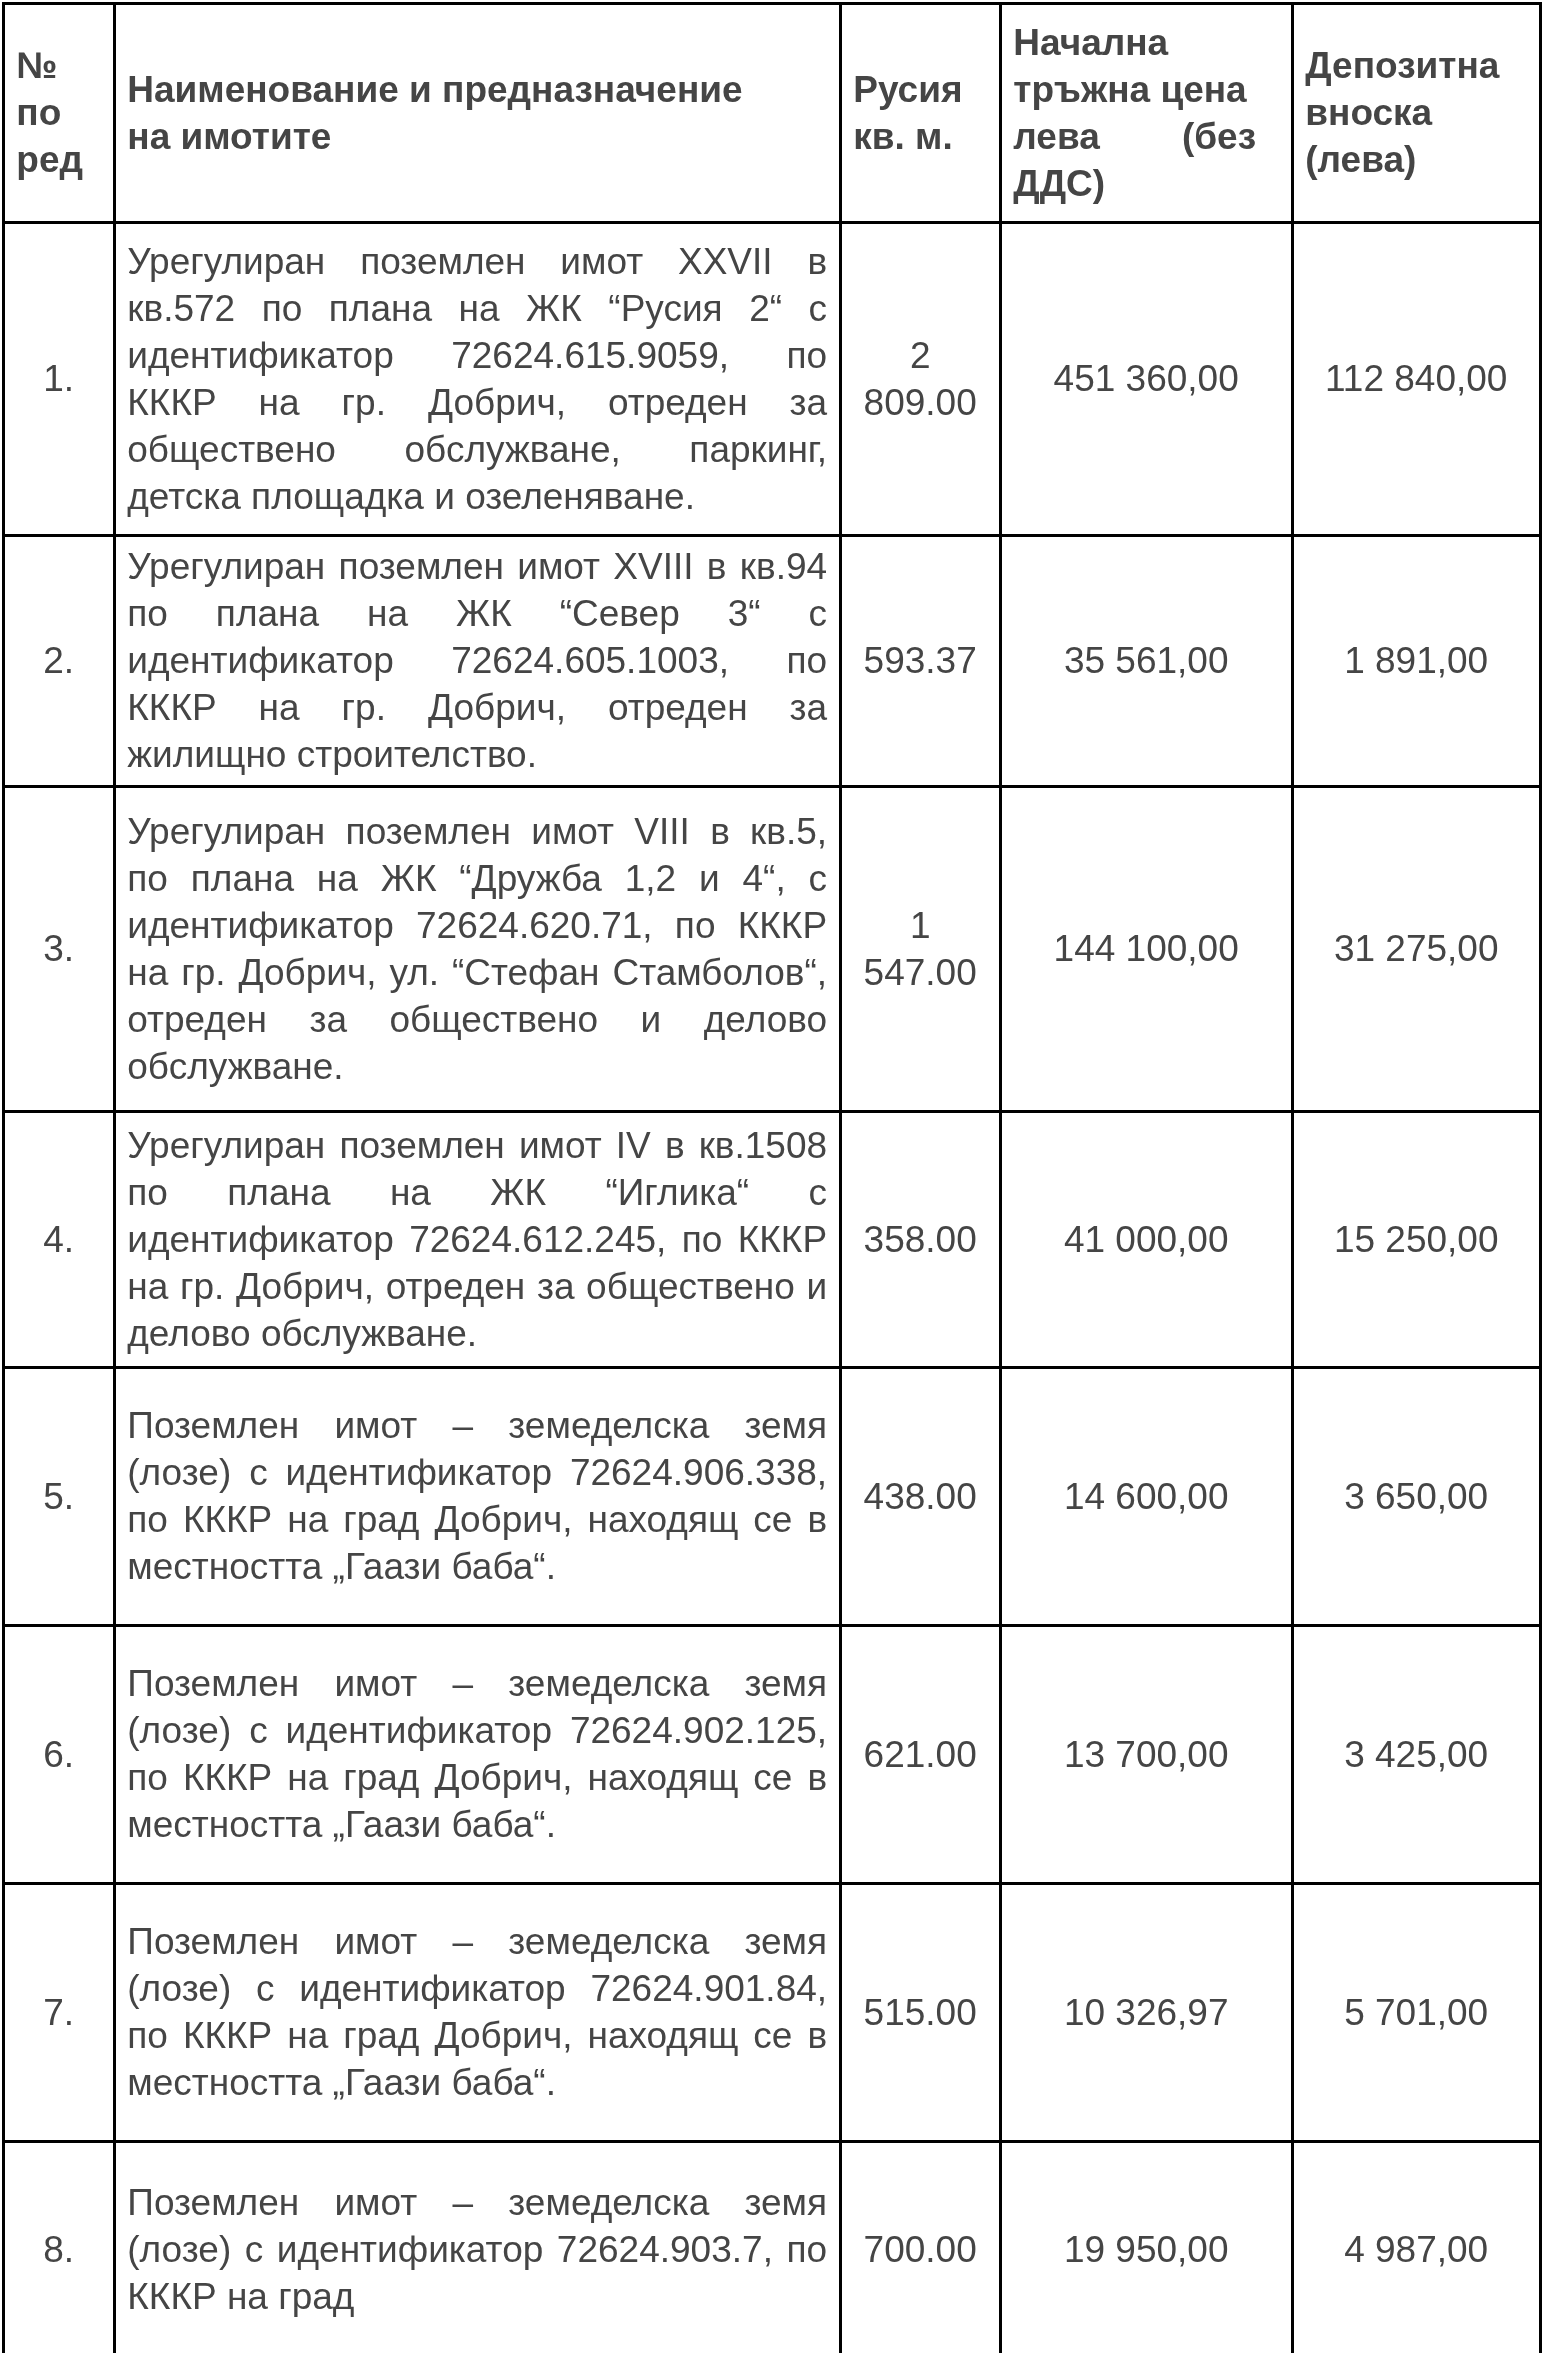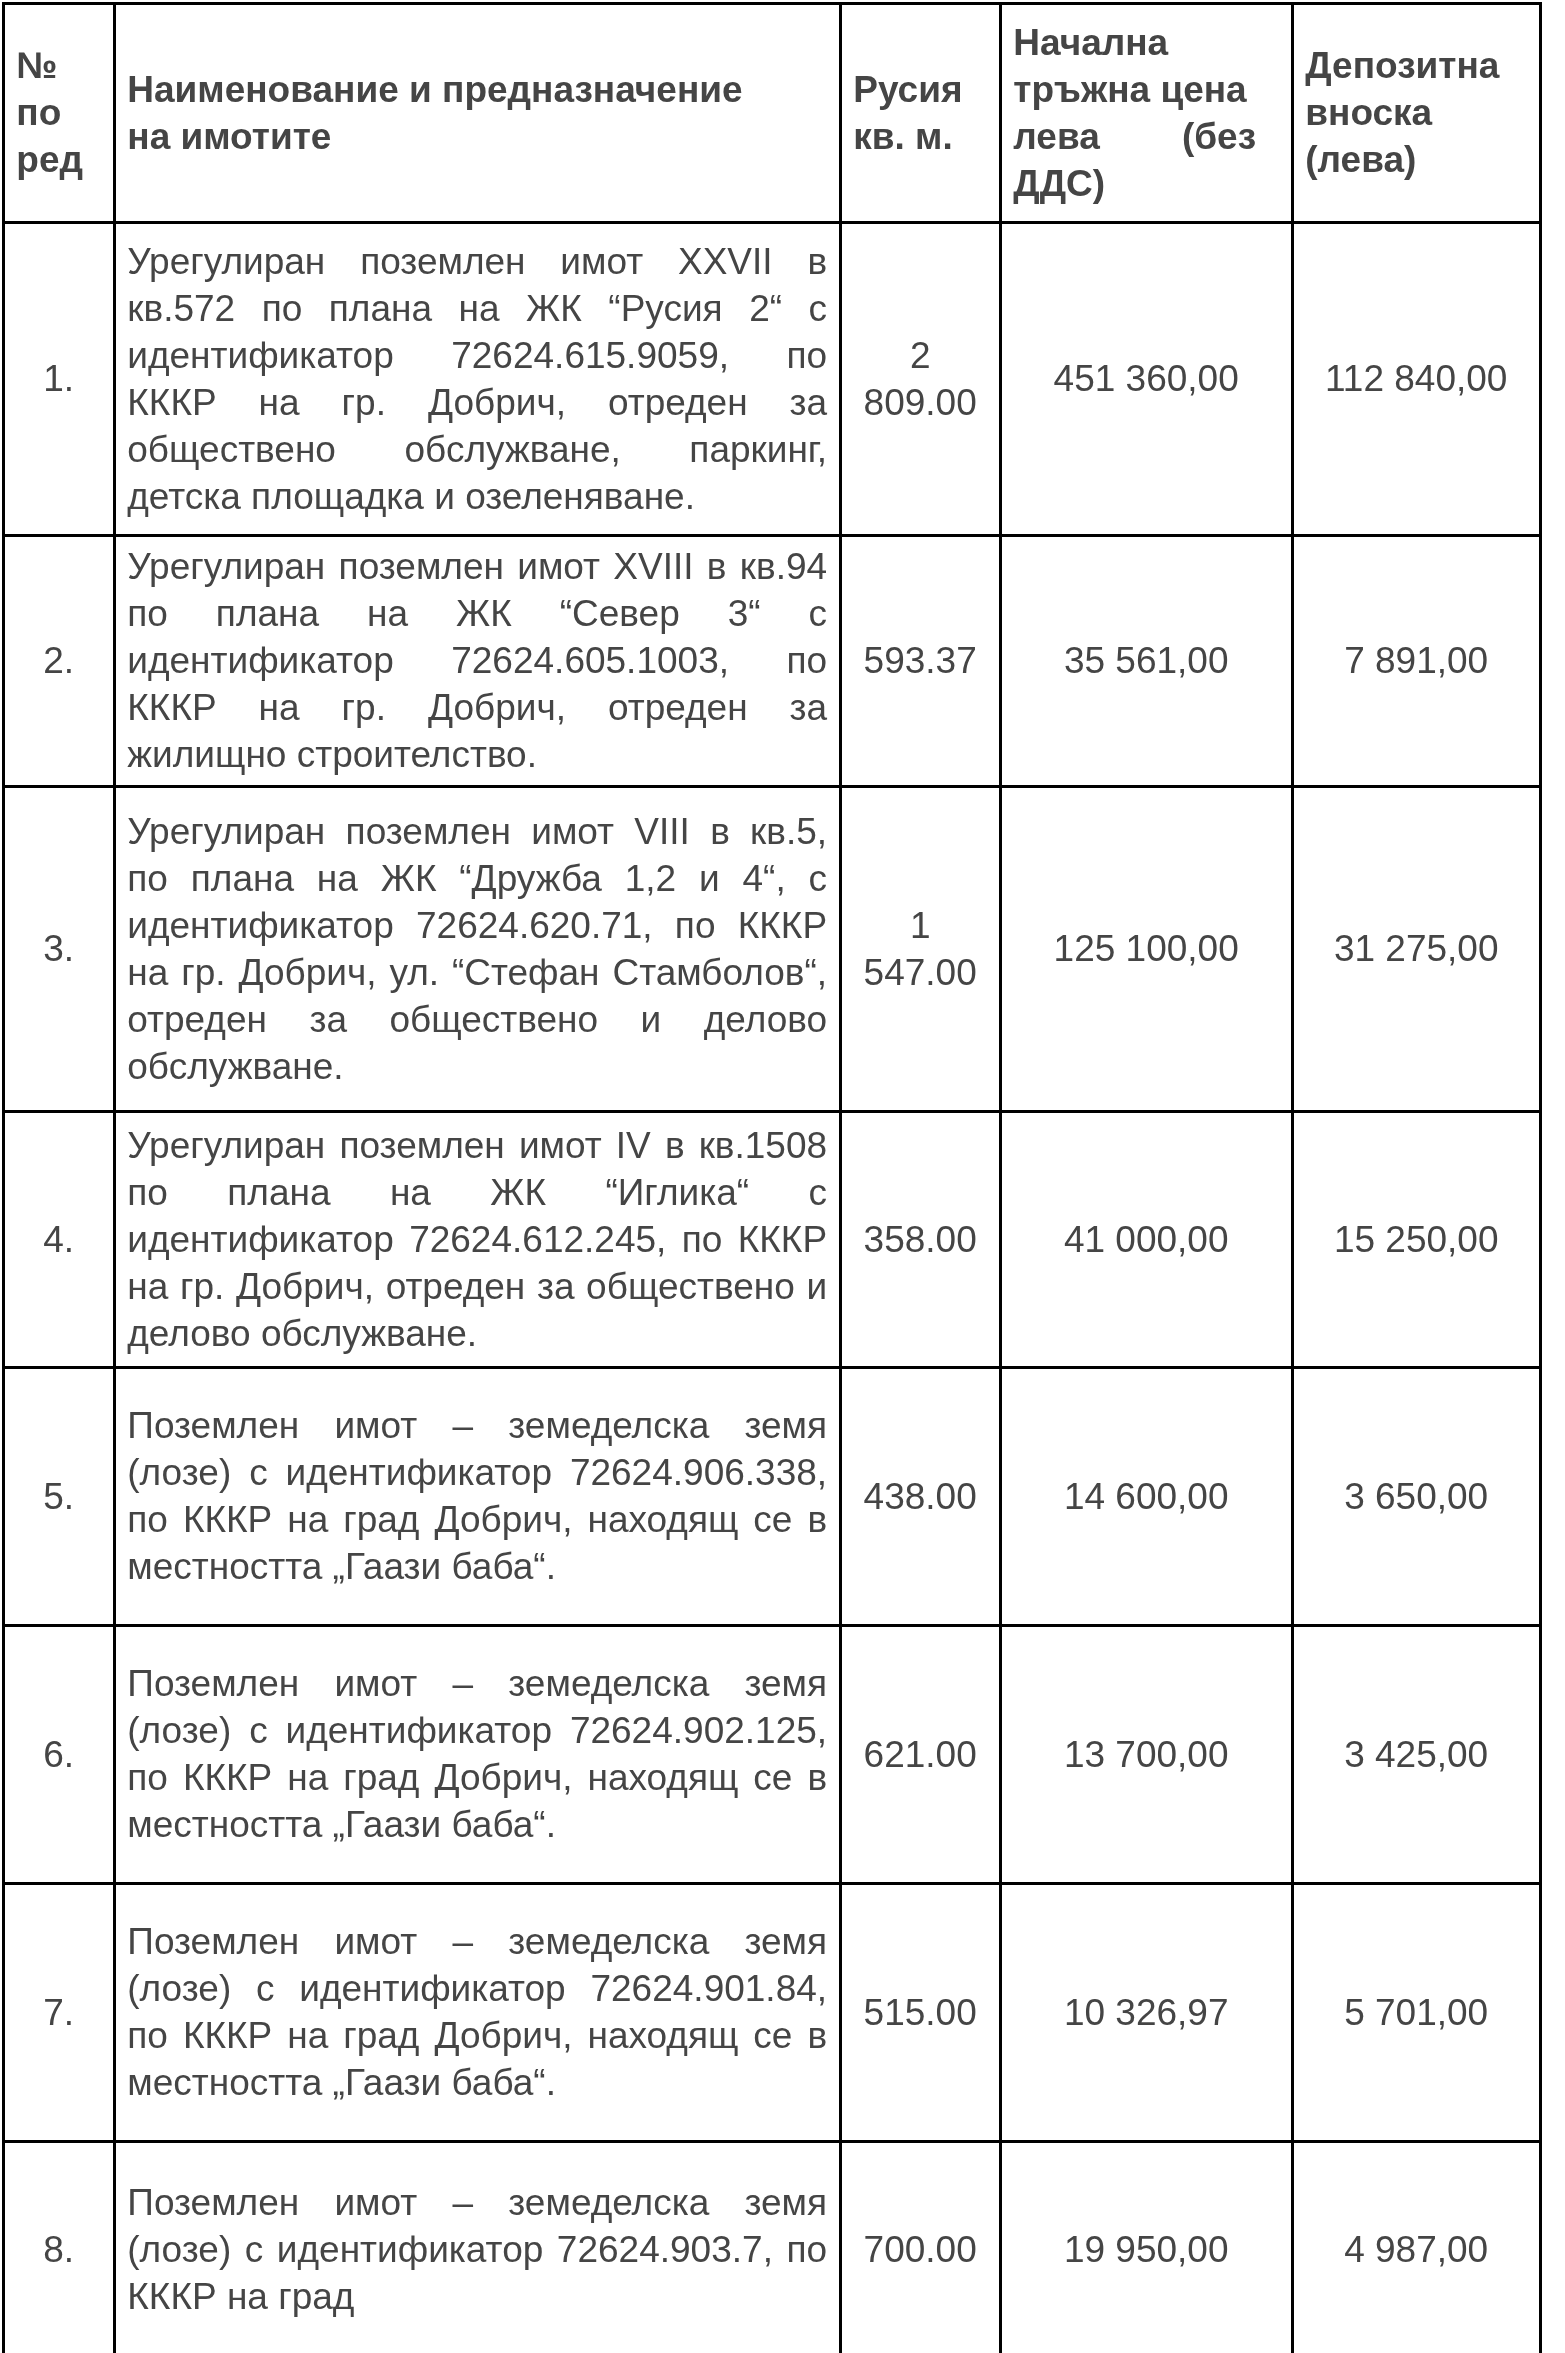--- a/index.html
+++ b/index.html
@@ -105,28 +105,28 @@
         <td class="cell-area">2
 809.00</td>
         <td class="cell-price">451 360,00</td>
         <td class="cell-deposit">112 840,00</td>
       </tr>
       <tr>
         <td class="cell-num">2.</td>
         <td class="cell-name">Урегулиран поземлен имот XVIII в кв.94 по плана на ЖК “Север 3“ с идентификатор 72624.605.1003, по КККР на гр. Добрич, отреден за жилищно строителство.</td>
         <td class="cell-area">593.37</td>
         <td class="cell-price">35 561,00</td>
-        <td class="cell-deposit">7 891,00</td>
+        <td class="cell-deposit">1 891,00</td>
       </tr>
       <tr>
         <td class="cell-num">3.</td>
         <td class="cell-name">Урегулиран поземлен имот VIII в кв.5, по плана на ЖК “Дружба 1,2 и 4“, с идентификатор 72624.620.71, по КККР на гр. Добрич, ул. “Стефан Стамболов“, отреден за обществено и делово обслужване.</td>
         <td class="cell-area">1
 547.00</td>
-        <td class="cell-price">125 100,00</td>
+        <td class="cell-price">144 100,00</td>
         <td class="cell-deposit">31 275,00</td>
       </tr>
       <tr>
         <td class="cell-num">4.</td>
         <td class="cell-name">Урегулиран поземлен имот IV в кв.1508 по плана на ЖК “Иглика“ с идентификатор 72624.612.245, по КККР на гр. Добрич, отреден за обществено и делово обслужване.</td>
         <td class="cell-area">358.00</td>
         <td class="cell-price">41 000,00</td>
         <td class="cell-deposit">15 250,00</td>
       </tr>
       <tr>

